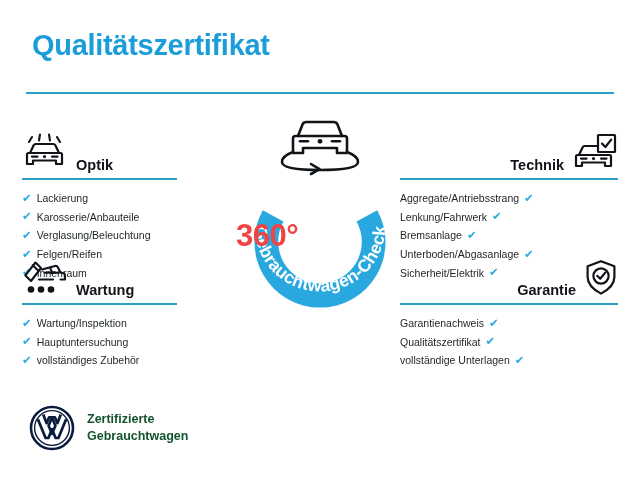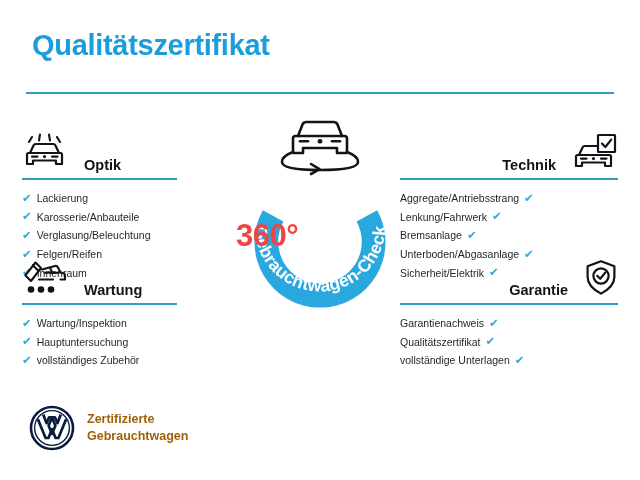--- a/index.html
+++ b/index.html
@@ -43,21 +43,21 @@
     background: #2e9fc4;
   }
 
   
   .block {
     position: absolute;
   }
   .block-head {
     display: flex;
     align-items: flex-end;
-    gap: 16px;
+    gap: 8px;
   }
   .block.left .block-head { justify-content: flex-start; }
   .block.right .block-head { justify-content: flex-end; }
 
   .block-title {
     font-size: 14.5px;
     font-weight: bold;
     color: #111418;
     line-height: 1;
     padding-bottom: 1px;
@@ -147,21 +147,21 @@
     left: 29px;
     top: 405px;
     display: flex;
     align-items: center;
     gap: 12px;
   }
   .vw-logo { width: 46px; height: 46px; display: block; flex: 0 0 auto; }
   .footer-text {
     font-size: 12.5px;
     font-weight: bold;
-    color: #a16207;
+    color: #14532d;
     line-height: 1.35;
     white-space: nowrap;
   }
 </style>
 </head>
 <body>
 
 <div class="page">
 
   <div class="page-title">Qualitätszertifikat</div>

